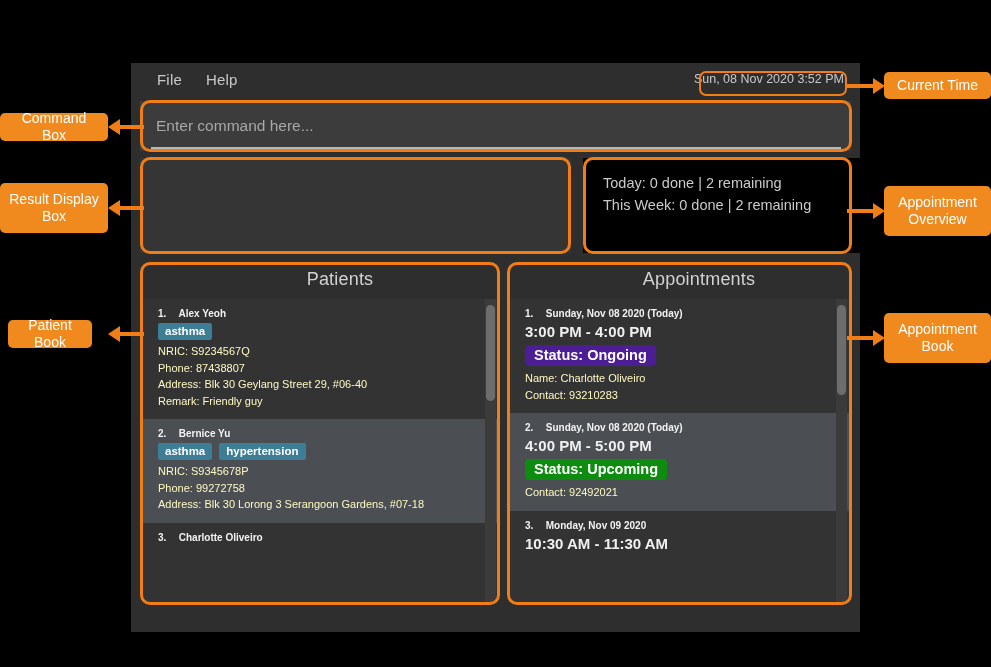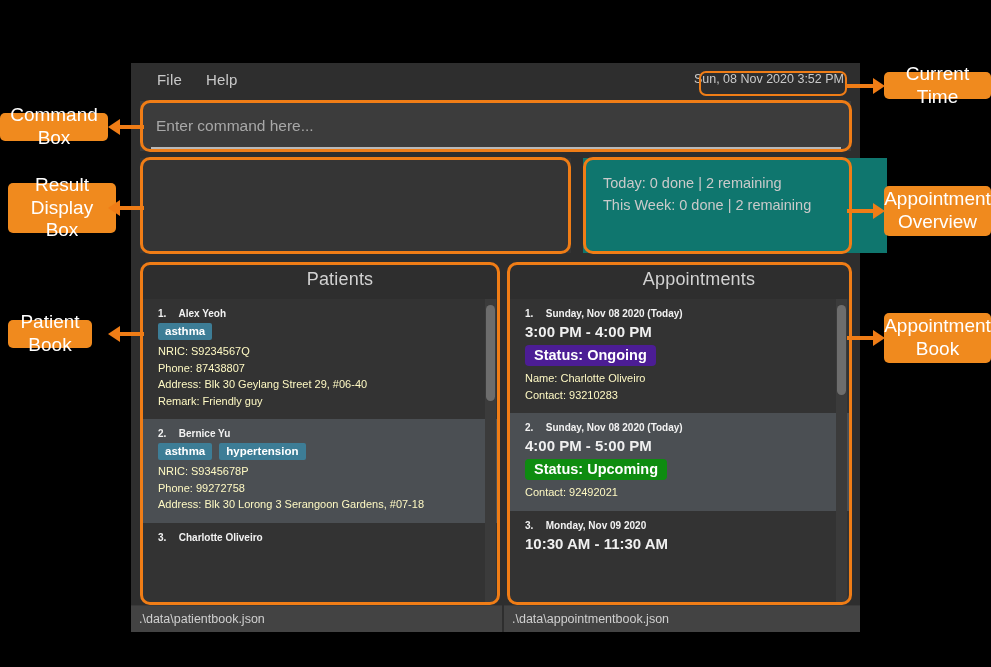--- a/index.html
+++ b/index.html
@@ -44,21 +44,21 @@
     position:absolute;left:11px;bottom:2px;width:690px;height:2px;background:#b9b9b9;
   }
 
   
   .result-box{
     position:absolute;left:9px;top:95px;width:431px;height:95px;
     background:#353535;box-sizing:border-box;
   }
   .overview-box{
     position:absolute;left:452px;top:95px;width:304px;height:95px;
-    background:#0f766e;box-sizing:border-box;padding:14px 0 0 20px;
+    background:#000000;box-sizing:border-box;padding:14px 0 0 20px;
   }
   .overview-line{color:#cacaca;font-size:14.5px;line-height:1.55;}
 
   
   .book{
     position:absolute;top:198px;height:344px;background:#2e2e2e;box-sizing:border-box;
   }
   .book.left{left:9px;width:360px;}
   .book.right{left:376px;width:344px;}
   .book-title{
@@ -115,21 +115,21 @@
   .sb-cell.right{width:356px;}
 
   
   .hl{
     position:absolute;border:3px solid #f07d16;border-radius:10px;
     box-sizing:border-box;pointer-events:none;
   }
   .hl.thin{border-width:2px;border-radius:7px;}
   .callout{
     position:absolute;background:#f08a1e;color:#ffffff;border-radius:5px;
-    font-size:19px;text-align:center;display:flex;align-items:center;
+    font-size:14px;text-align:center;display:flex;align-items:center;
     justify-content:center;line-height:1.2;padding:5px 8px;box-sizing:border-box;
   }
   .arrow{position:absolute;height:0;}
   .arrow .shaft{position:absolute;top:-2px;height:4px;background:#f07d16;}
   .arrow .headL,.arrow .headR{
     position:absolute;width:0;height:0;border-top:8px solid transparent;
     border-bottom:8px solid transparent;top:-8px;
   }
   .arrow .headL{border-right:12px solid #f07d16;left:0;}
   .arrow .headR{border-left:12px solid #f07d16;right:0;}
@@ -242,24 +242,20 @@
           </div>
           <div class="appt-time">10:30 AM - 11:30 AM</div>
         </div>
 
         <div class="sbar">
           <div class="sthumb" style="top:6px;height:90px;"></div>
         </div>
       </div>
     </div>
 
-    <div class="statusbar">
-      <div class="sb-cell left">.\data\patientbook.json</div>
-      <div class="sb-cell right">.\data\appointmentbook.json</div>
-    </div>
 
   </div>
 
   <div class="hl" style="left:140px;top:100px;width:712px;height:52px;"></div>
 
   <div class="hl" style="left:140px;top:157px;width:431px;height:97px;"></div>
 
   <div class="hl" style="left:583px;top:157px;width:269px;height:97px;"></div>
 
   <div class="hl thin" style="left:699px;top:71px;width:148px;height:25px;"></div>
@@ -267,21 +263,21 @@
   <div class="hl" style="left:140px;top:262px;width:360px;height:343px;"></div>
 
   <div class="hl" style="left:507px;top:262px;width:345px;height:343px;"></div>
 
   <div class="callout" style="left:0px;top:113px;width:108px;height:28px;">Command Box</div>
   <div class="arrow" style="left:108px;top:127px;width:36px;">
     <div class="shaft" style="left:10px;width:26px;"></div>
     <div class="headL"></div>
   </div>
 
-  <div class="callout" style="left:0px;top:183px;width:108px;height:50px;white-space:pre-line;margin-left:8px;">Result Display
+  <div class="callout" style="left:0px;top:183px;width:108px;height:50px;white-space:pre-line;">Result Display
 Box</div>
   <div class="arrow" style="left:108px;top:208px;width:36px;">
     <div class="shaft" style="left:10px;width:26px;"></div>
     <div class="headL"></div>
   </div>
 
   <div class="callout" style="left:8px;top:320px;width:84px;height:28px;">Patient Book</div>
   <div class="arrow" style="left:108px;top:334px;width:36px;">
     <div class="shaft" style="left:10px;width:26px;"></div>
     <div class="headL"></div>

